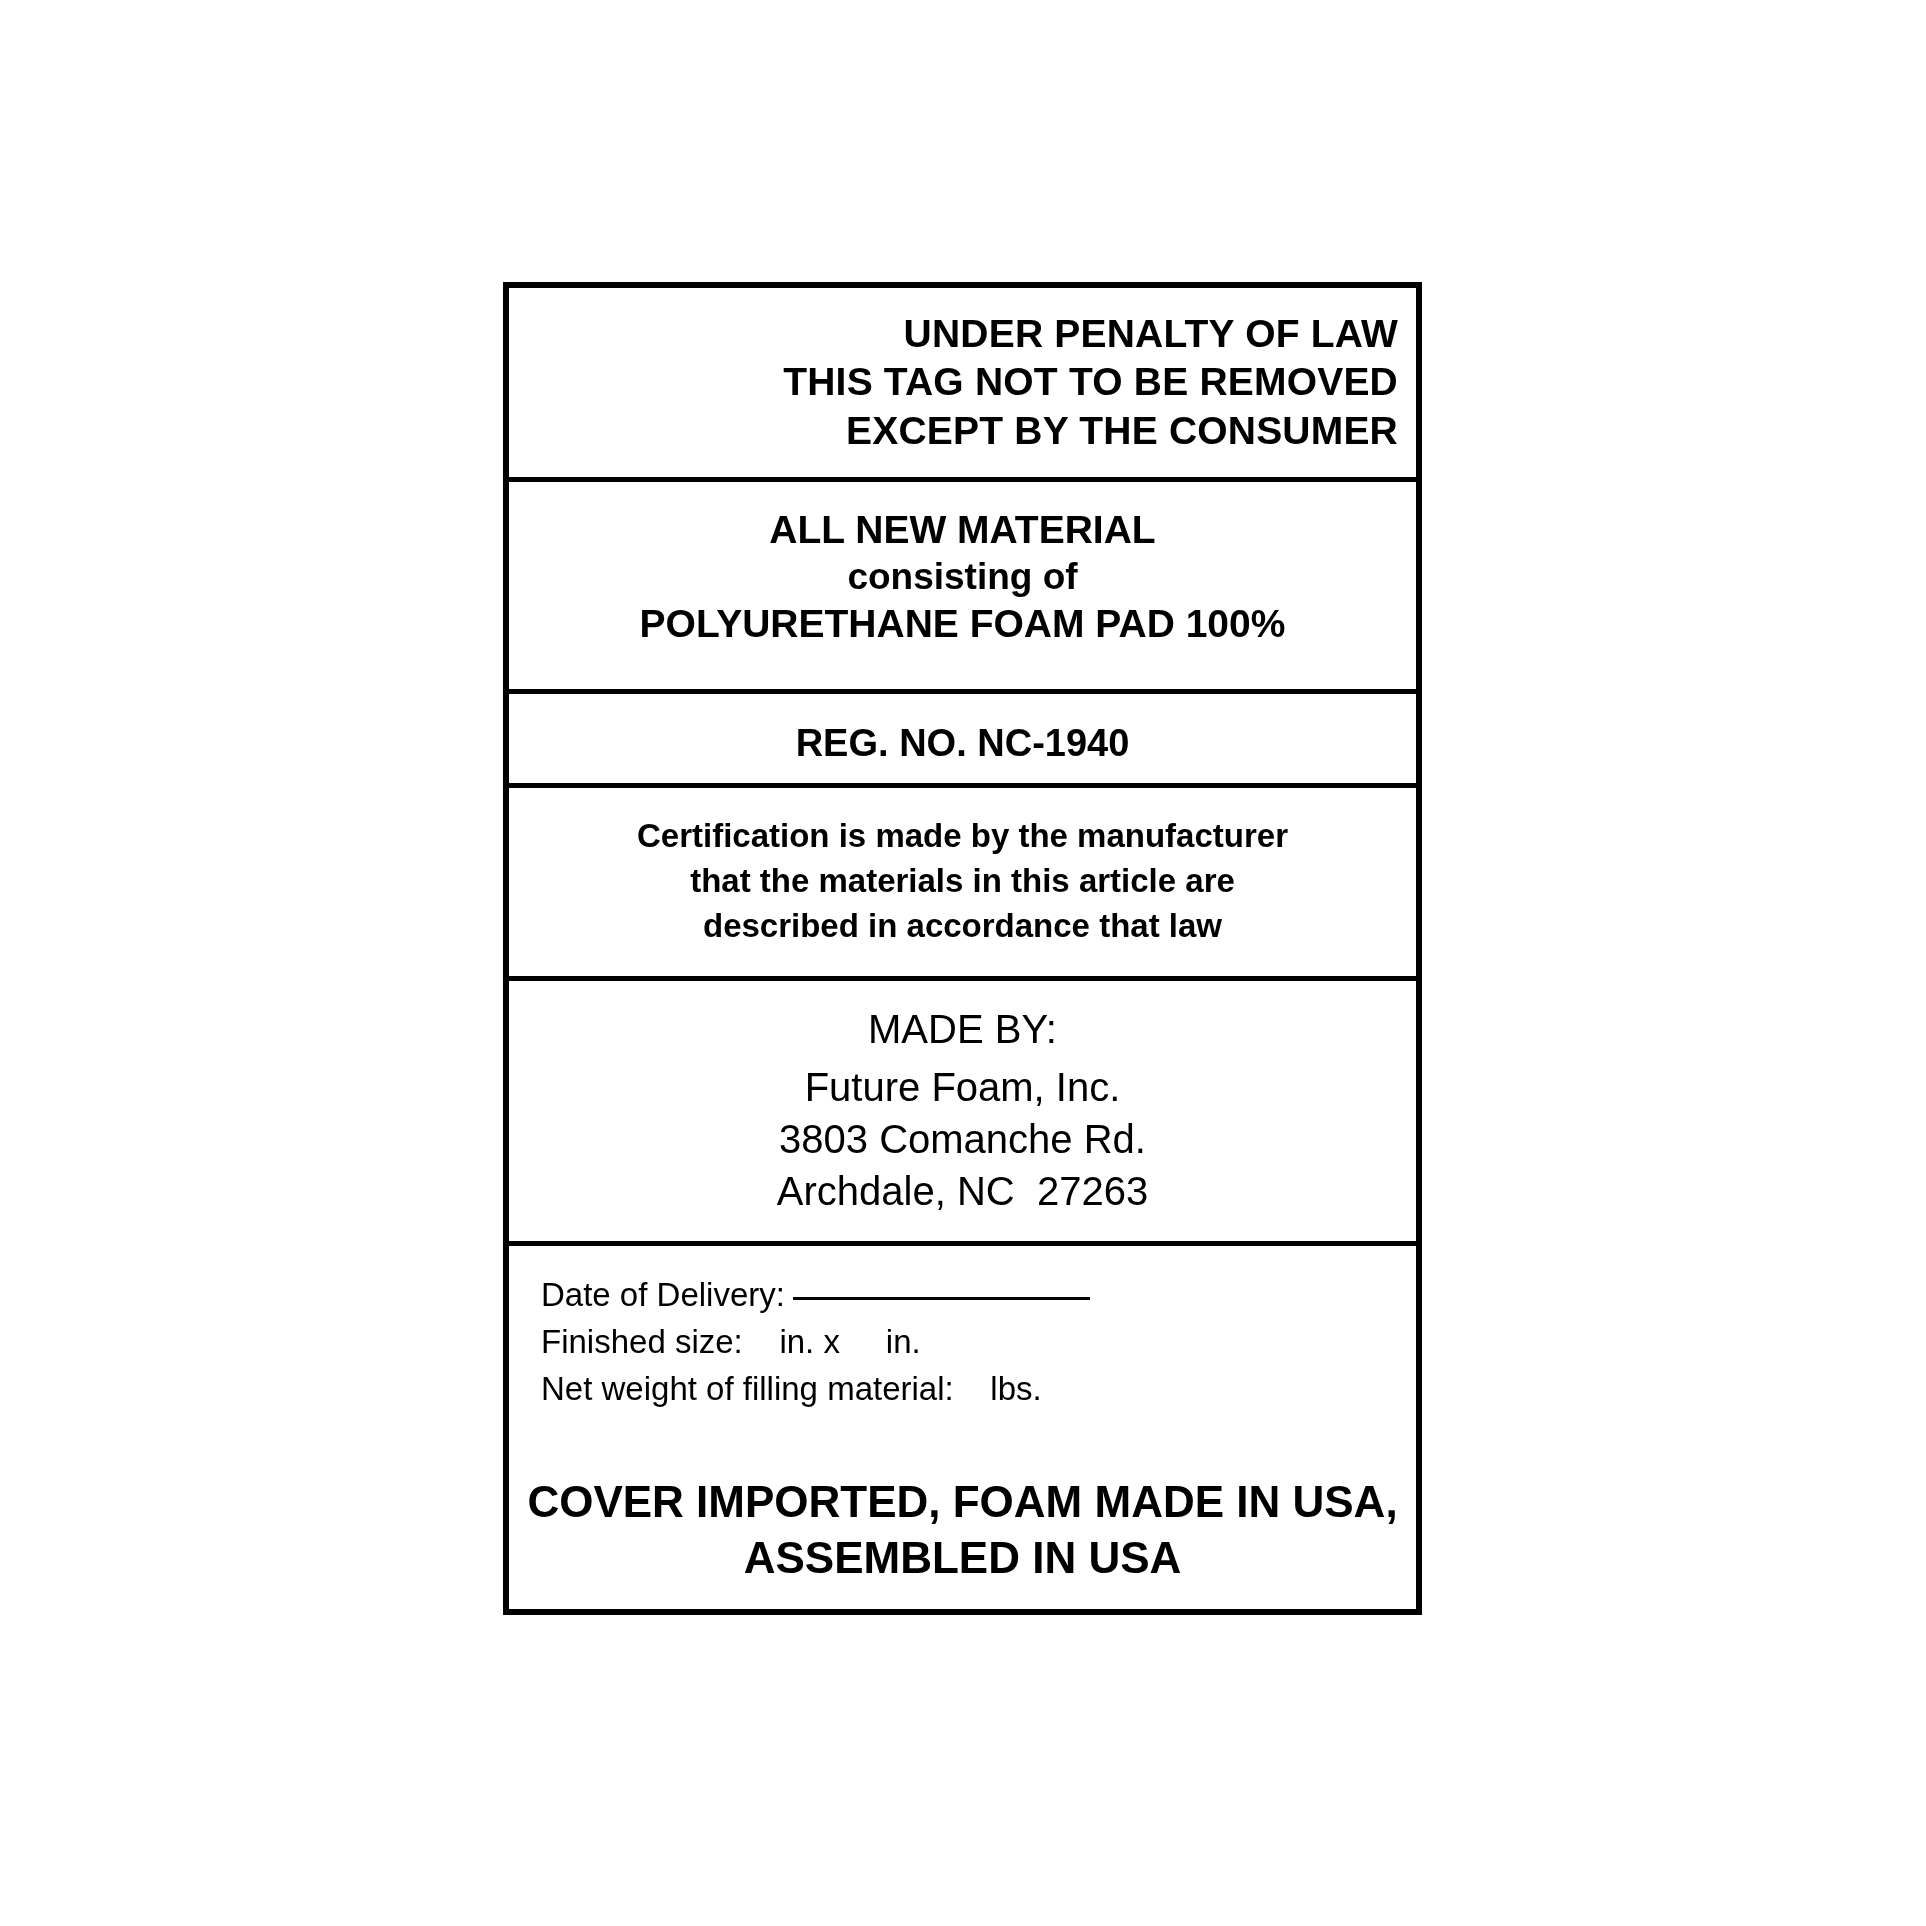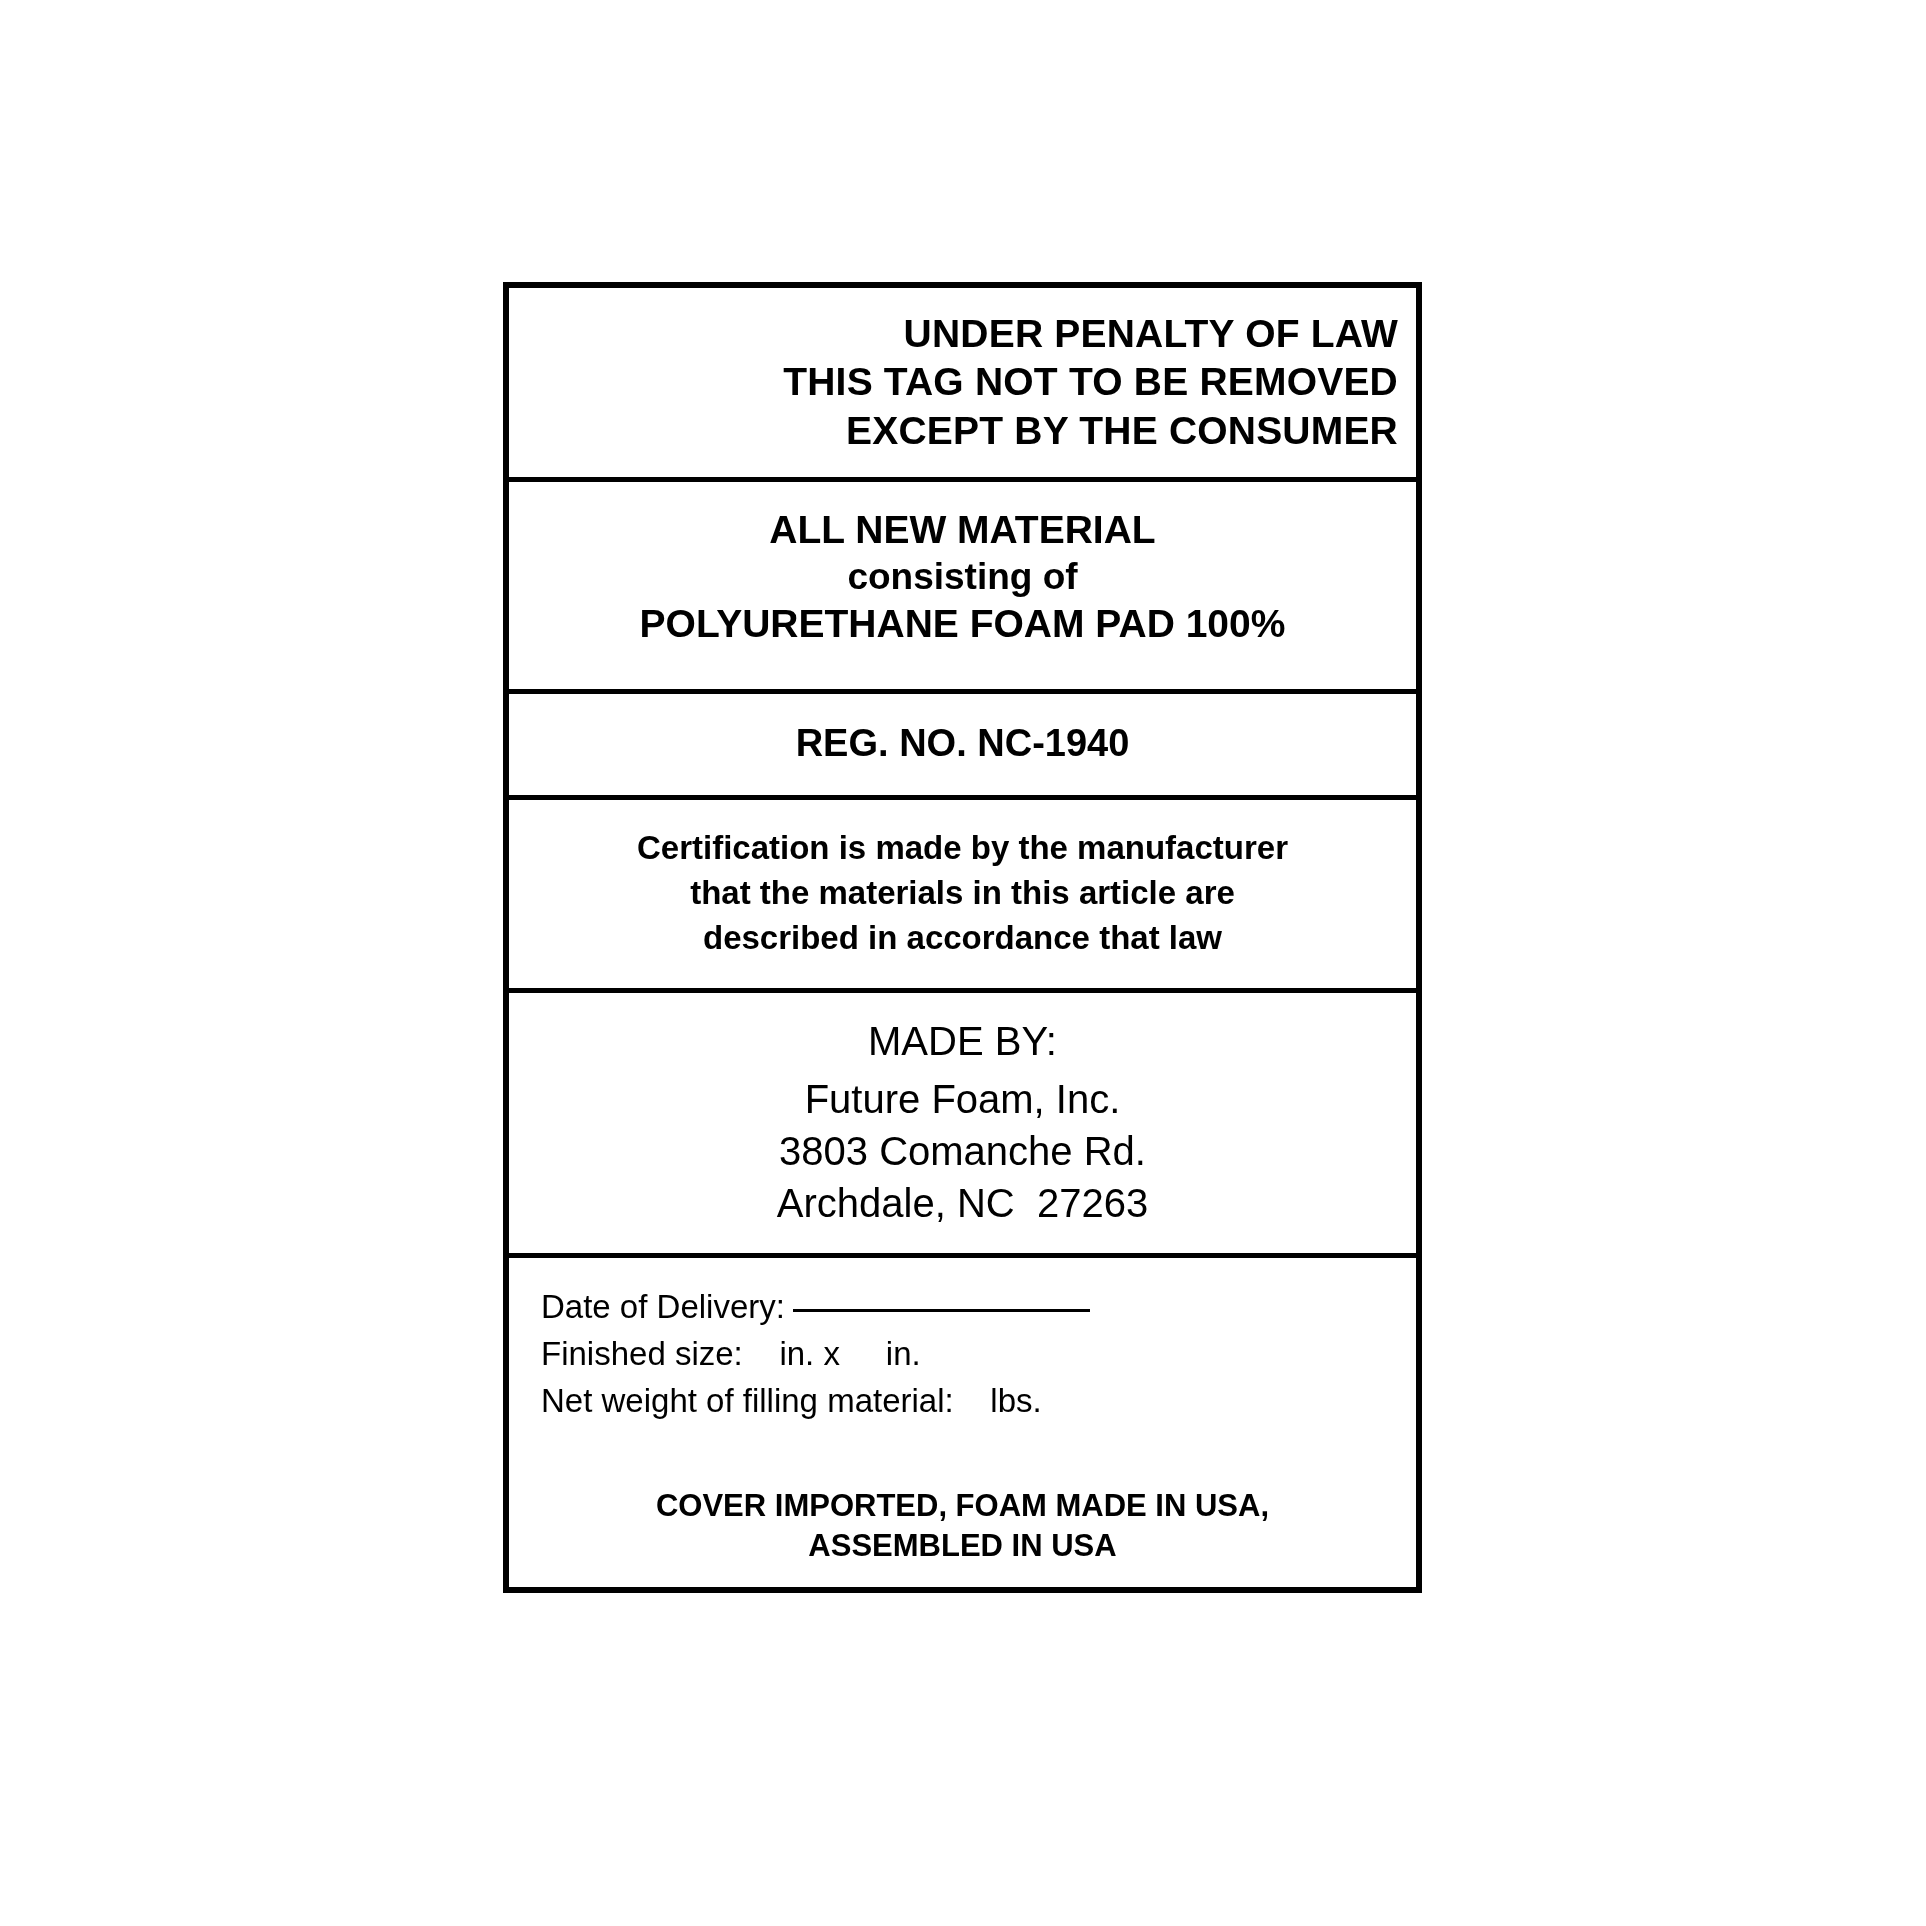--- a/index.html
+++ b/index.html
@@ -60,21 +60,21 @@
     font-size: 39px;
     font-weight: bold;
   }
   #material-section .line.small {
     font-size: 37px;
   }
 
   
   #registration-section {
     padding-top: 26px;
-    padding-bottom: 28px;
+    padding-bottom: 16px;
   }
   #registration-section .line {
     font-size: 38px;
     font-weight: bold;
   }
 
   
   #certification-section {
     padding-top: 26px;
     padding-bottom: 28px;
@@ -119,21 +119,21 @@
     border-bottom: 3px solid #000000;
     height: 1px;
     vertical-align: 6px;
     margin-left: 8px;
   }
   #origin-block {
     text-align: center;
     margin-top: 61px;
   }
   #origin-block .line {
-    font-size: 31px;
+    font-size: 44px;
     font-weight: bold;
     line-height: 1.28;
   }
 </style>
 </head>
 <body>
 
 <div id="law-tag">
 
   <div class="section" id="penalty-section">

